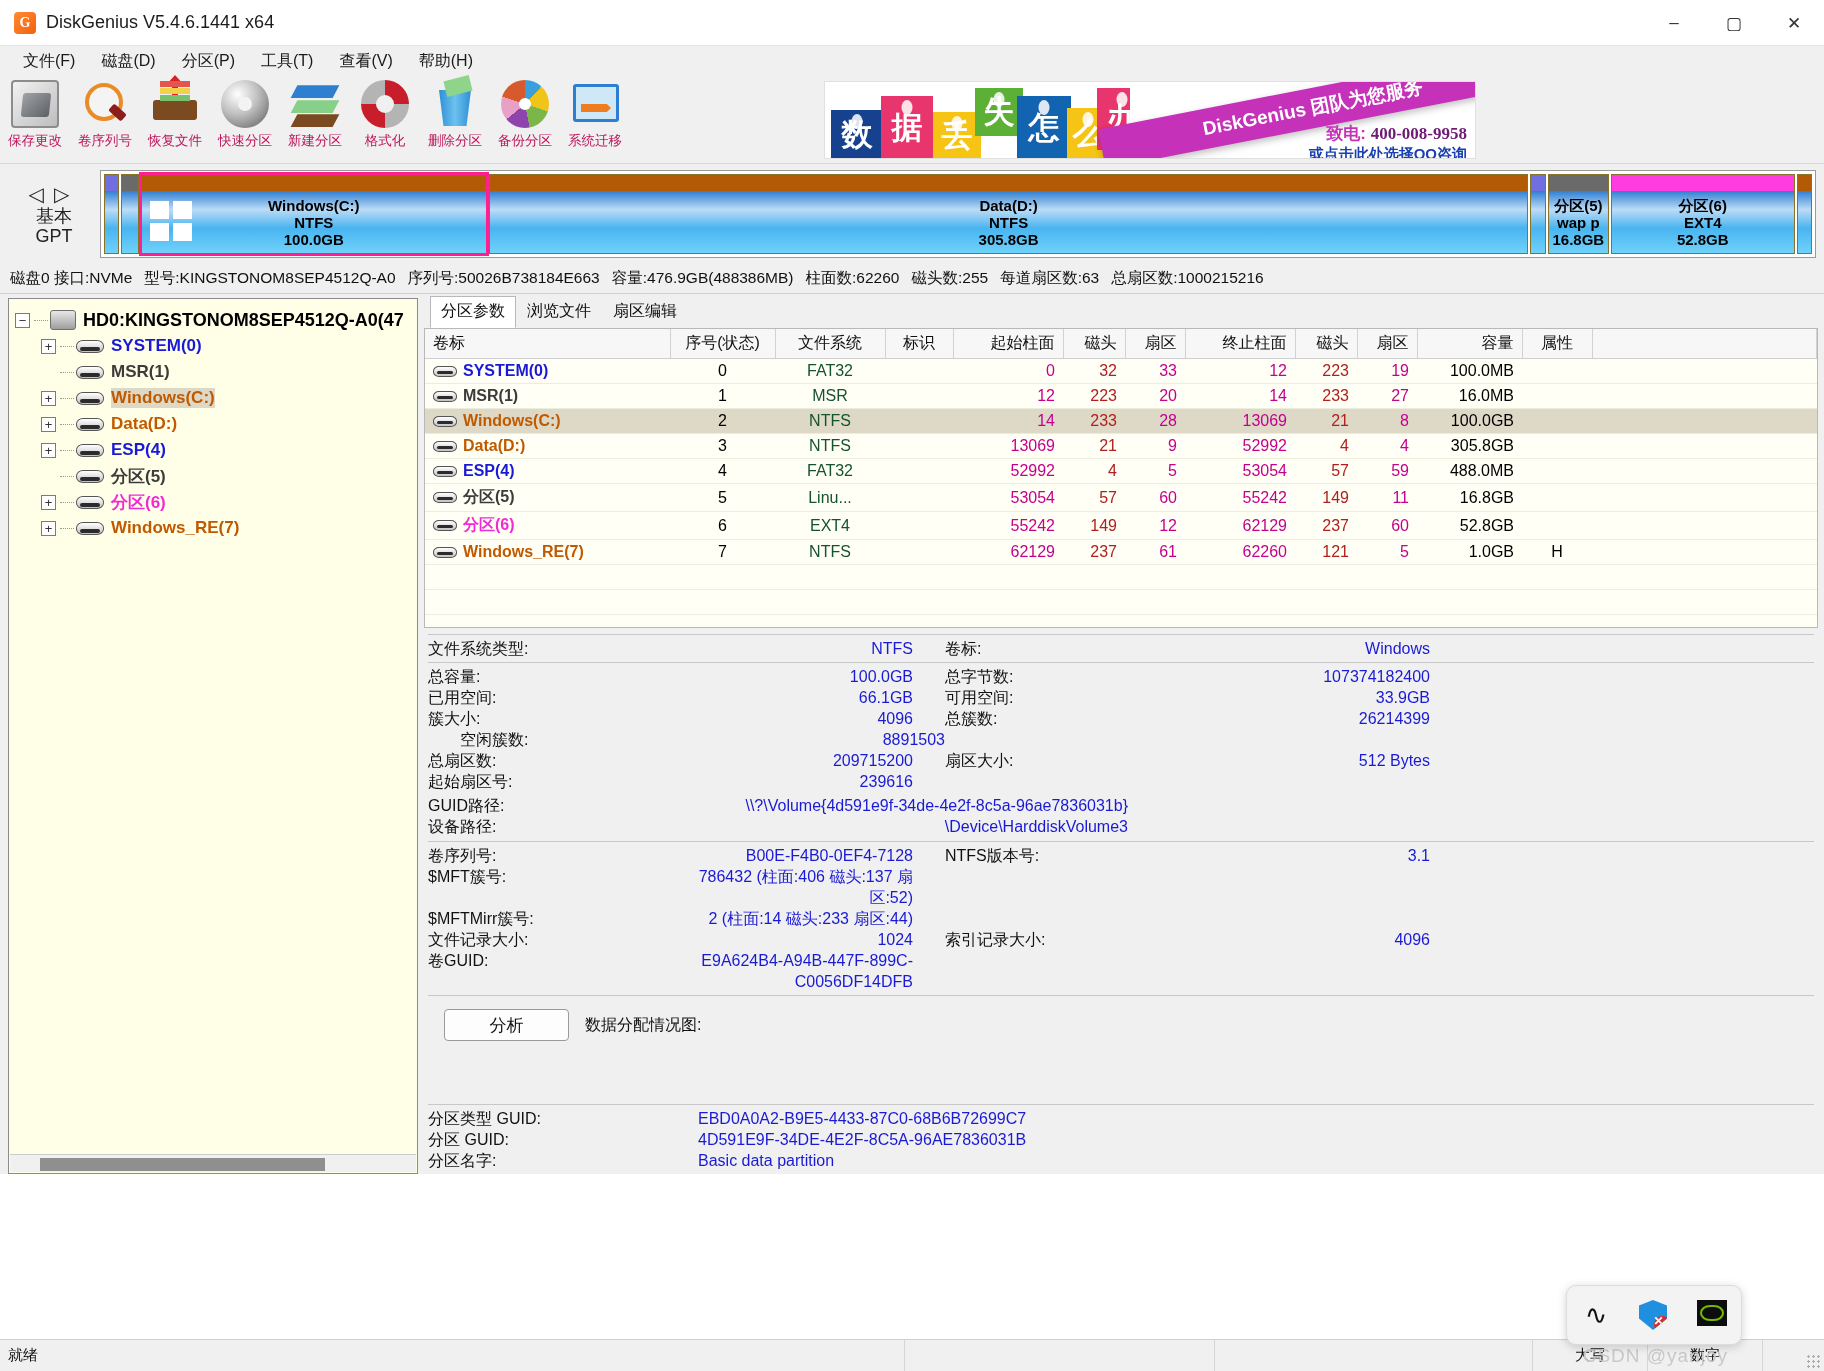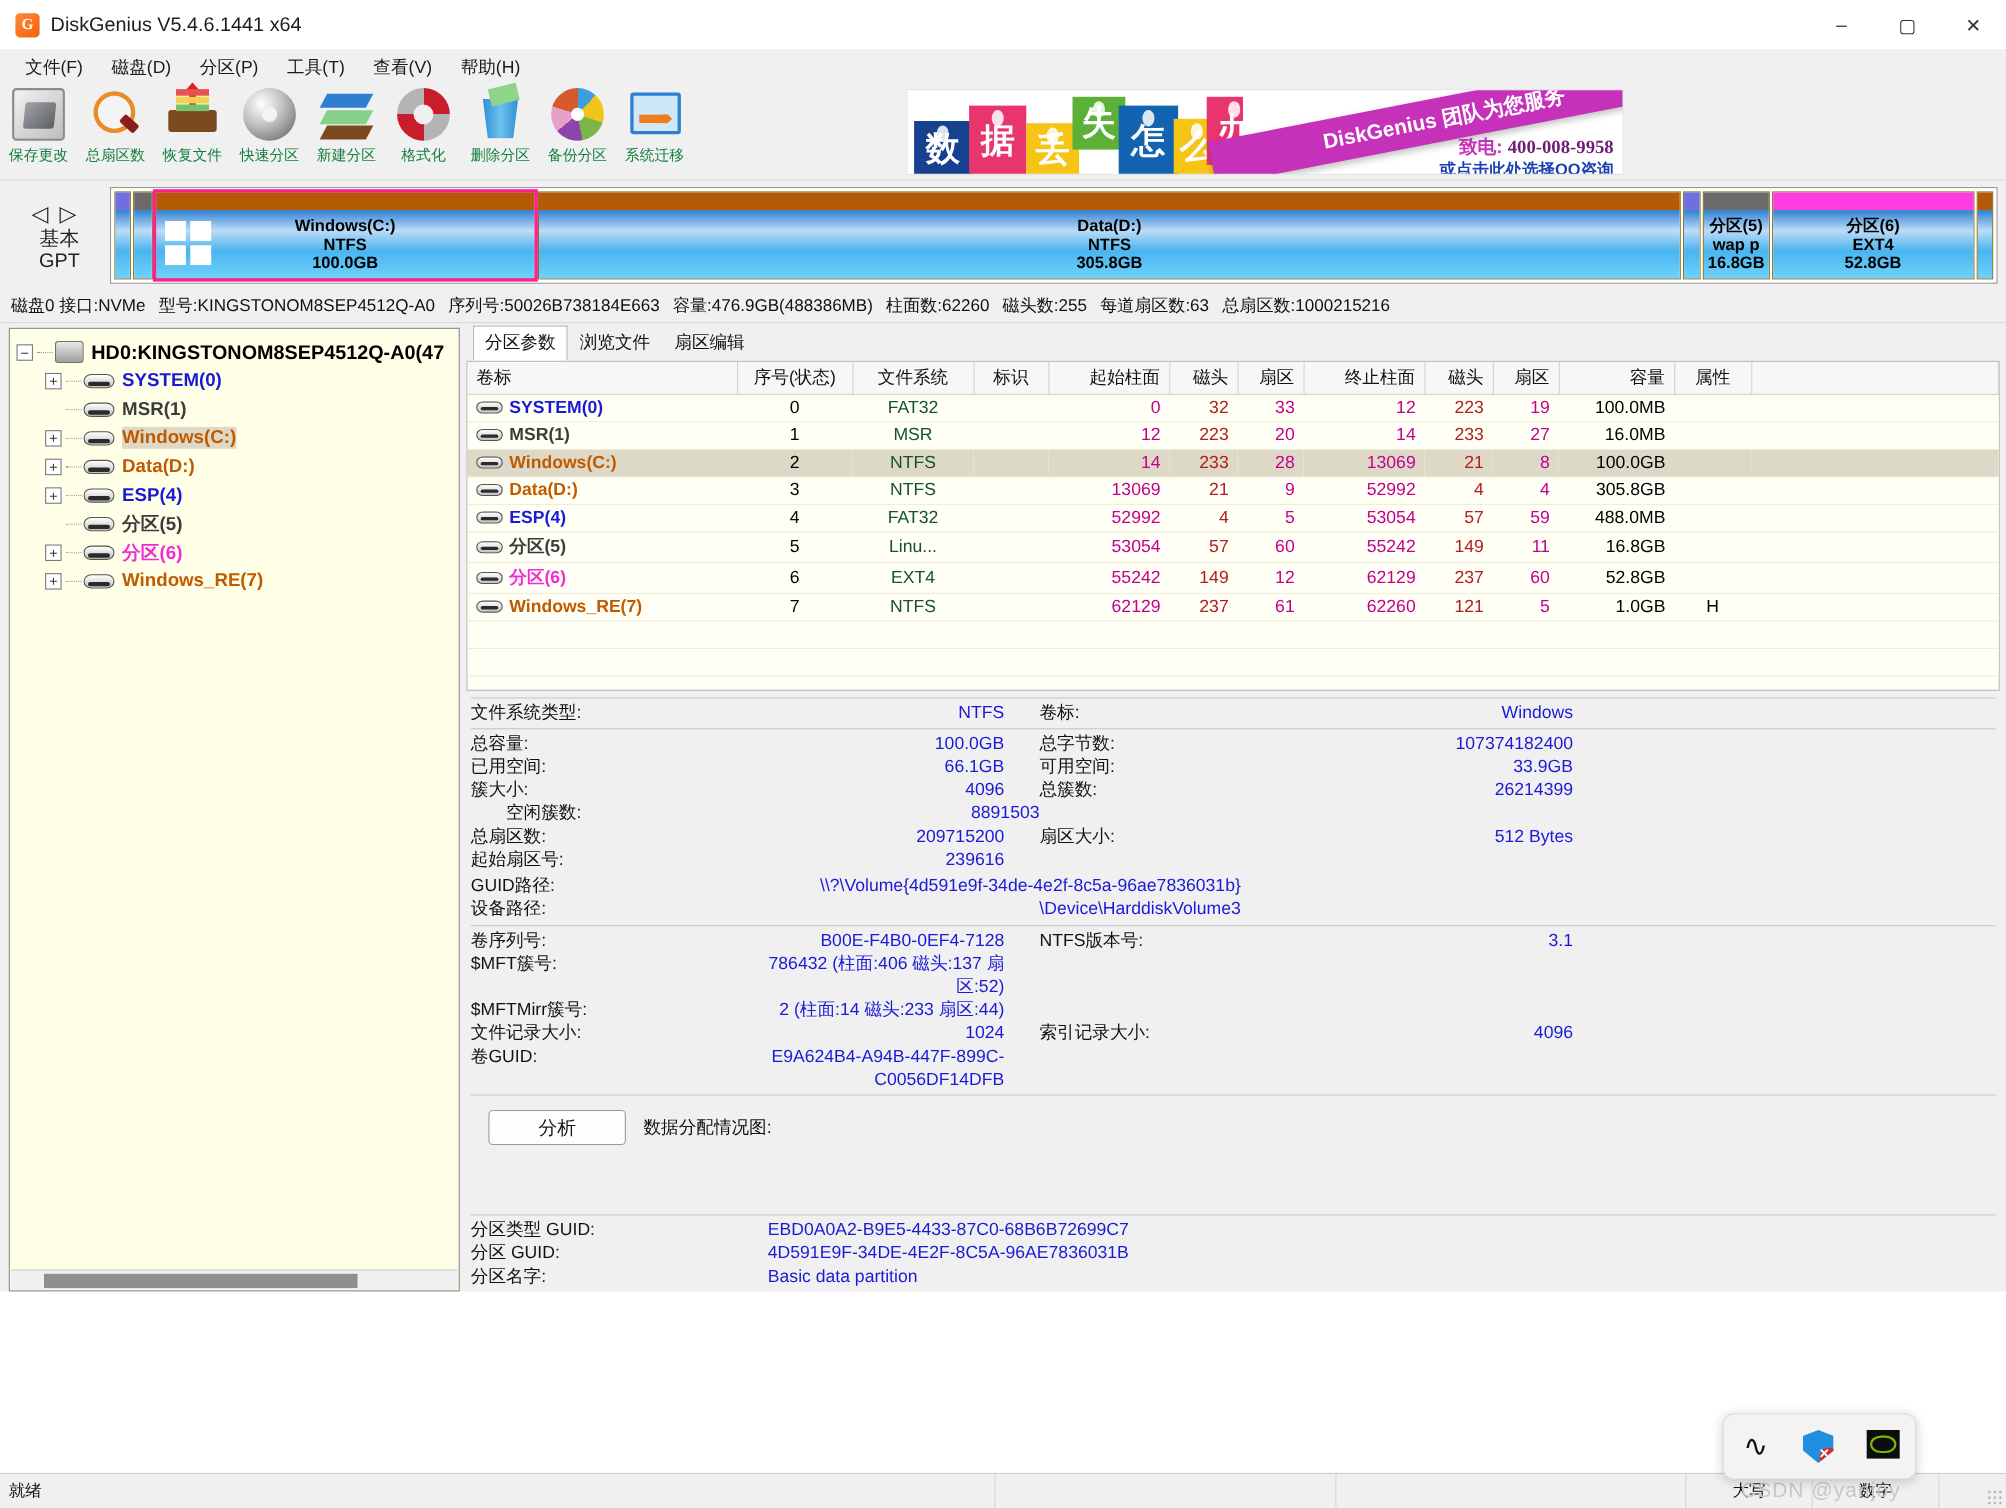--- a/index.html
+++ b/index.html
@@ -45,21 +45,21 @@
 
   
   #toolbar {
     height:88px; background:#f0f0f0;
     display:flex; align-items:flex-start; position:relative;
     border-bottom:1px solid #d7d7d7;
   }
   .tb-btn {
     width:70px; height:86px; padding-top:4px;
     display:flex; flex-direction:column; align-items:center; justify-content:flex-start;
-    font-size:13.5px; color:#15803d;
+    font-size:13.5px; color:#be185d;
   }
   .tb-ico { width:48px;height:48px; position:relative; margin-bottom:4px; }
   .tb-label { white-space:nowrap; }
 
   
   .ic-save { background:linear-gradient(135deg,#f2f2f2,#bdbdbd); border:2px solid #8c8c8c; border-radius:4px; }
   .ic-save:after{content:"";position:absolute;left:9px;top:11px;width:28px;height:24px;background:linear-gradient(135deg,#9fa2a6,#5d6065);border-radius:3px;transform:skewX(-6deg);}
   .ic-search:before{content:"";position:absolute;left:4px;top:3px;width:30px;height:30px;border:4px solid #e98c28;border-radius:50%;background:#f4f4f4;}
   .ic-search:after{content:"";position:absolute;left:28px;top:28px;width:17px;height:9px;background:#8b1d1d;transform:rotate(42deg);border-radius:2px;}
   .ic-rec:before{content:"";position:absolute;left:2px;top:20px;width:44px;height:20px;background:#7b4a20;border-radius:3px;}
@@ -294,21 +294,21 @@
 
 <div id="toolbar">
 
   <div class="tb-btn">
     <div class="tb-ico ic-save"></div>
     <div class="tb-label">保存更改</div>
   </div>
 
   <div class="tb-btn">
     <div class="tb-ico ic-search"></div>
-    <div class="tb-label">总扇区数</div>
+    <div class="tb-label">卷序列号</div>
   </div>
 
   <div class="tb-btn">
     <div class="tb-ico ic-rec">
         <span class="arr"></span>
       </div>
     <div class="tb-label">恢复文件</div>
   </div>
 
   <div class="tb-btn">

